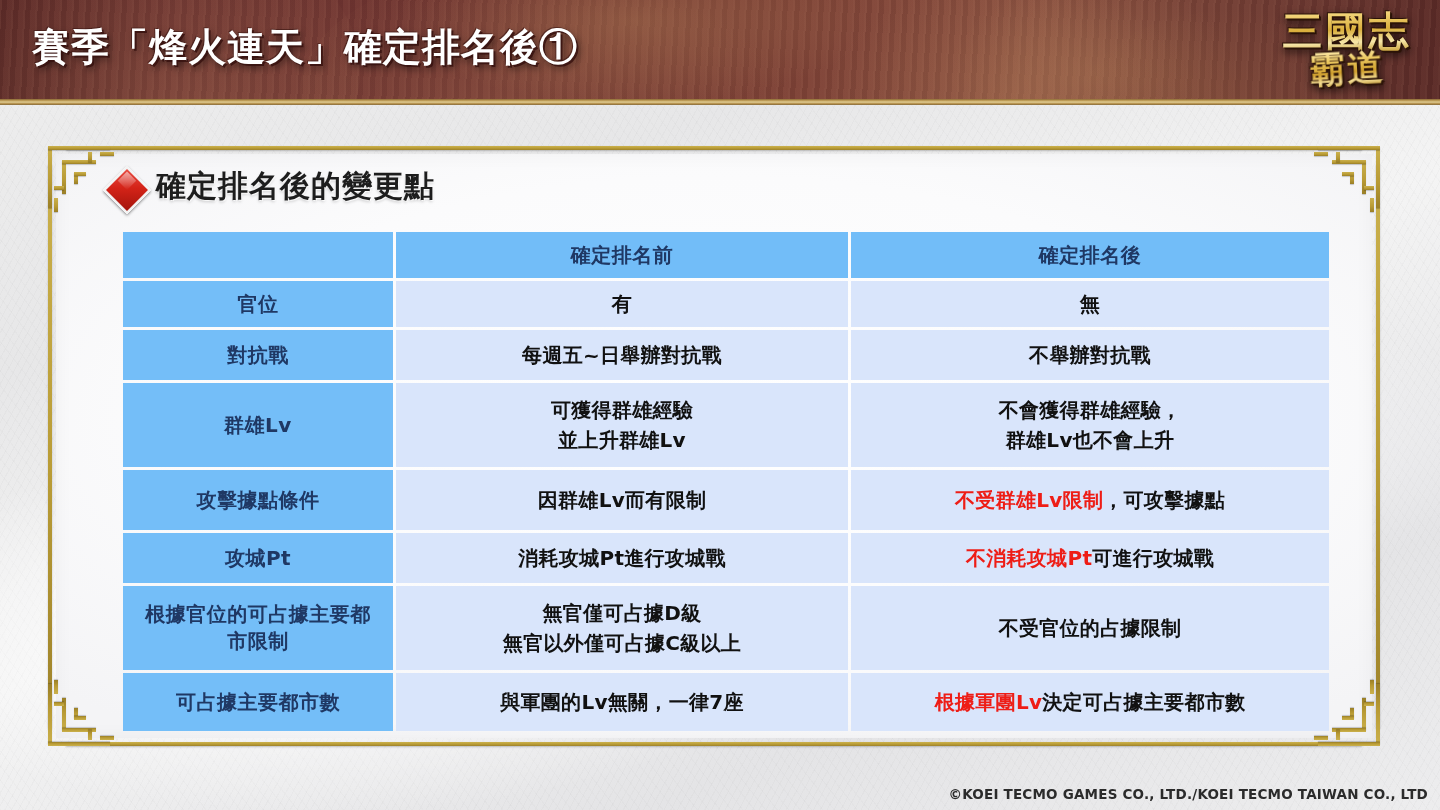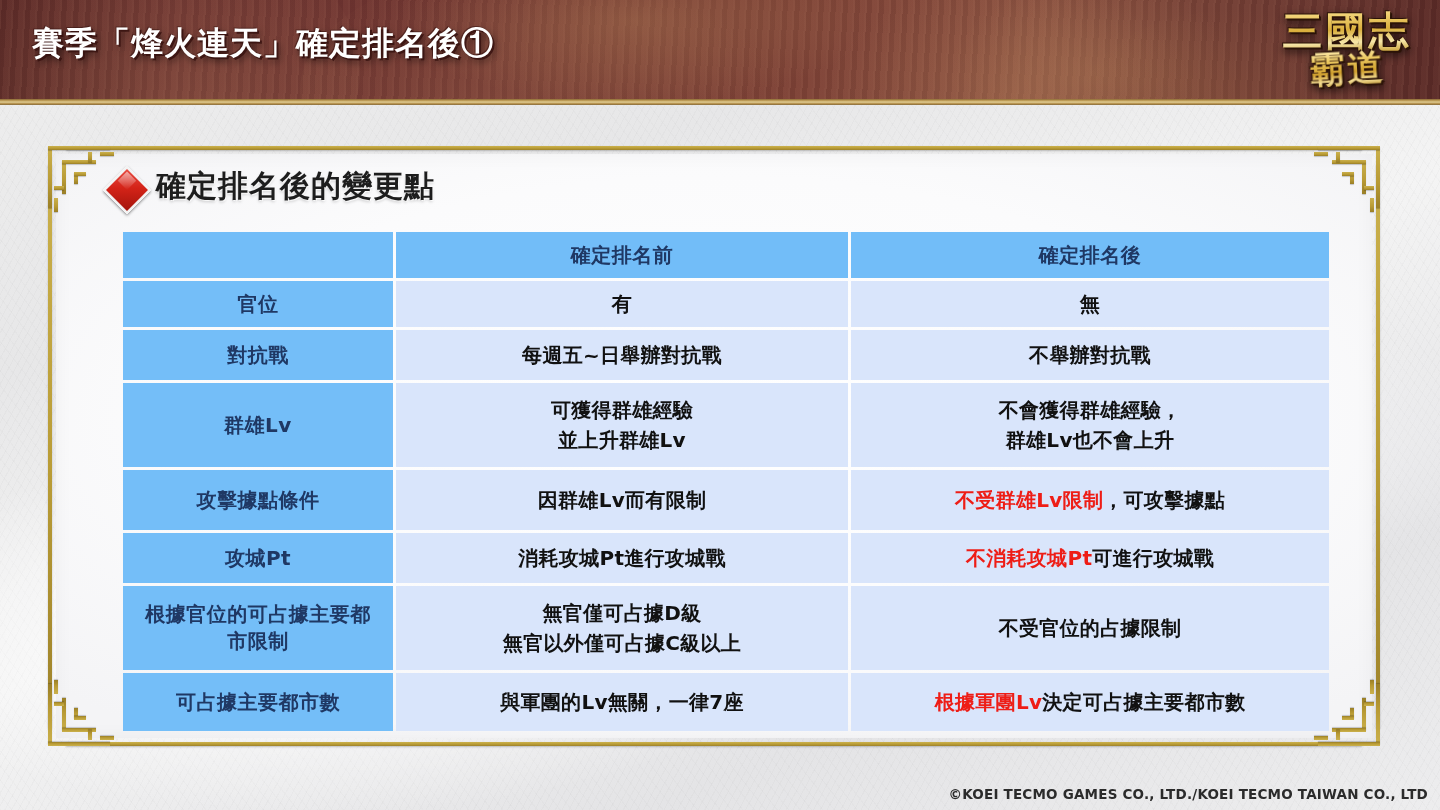--- a/index.html
+++ b/index.html
@@ -59,21 +59,21 @@
     height: 6px;
     background: linear-gradient(180deg, #8a6a35 0%, #c9a95f 30%, #e6d49a 52%, #b9964f 76%, #7d5f2e 100%);
     opacity: .95;
   }
 
   #slide-title {
     position: absolute;
     left: 32px;
     top: 22px;
     font-family: "DejaVu Serif", "Liberation Serif", serif;
-    font-size: 32px;
+    font-size: 38px;
     font-weight: 700;
     letter-spacing: 1px;
     color: #ffffff;
     text-shadow:
       2px 2px 0 rgba(55,18,15,0.85),
       -1px -1px 0 rgba(55,18,15,0.55),
       3px 4px 7px rgba(0,0,0,0.55);
     white-space: nowrap;
   }
 

